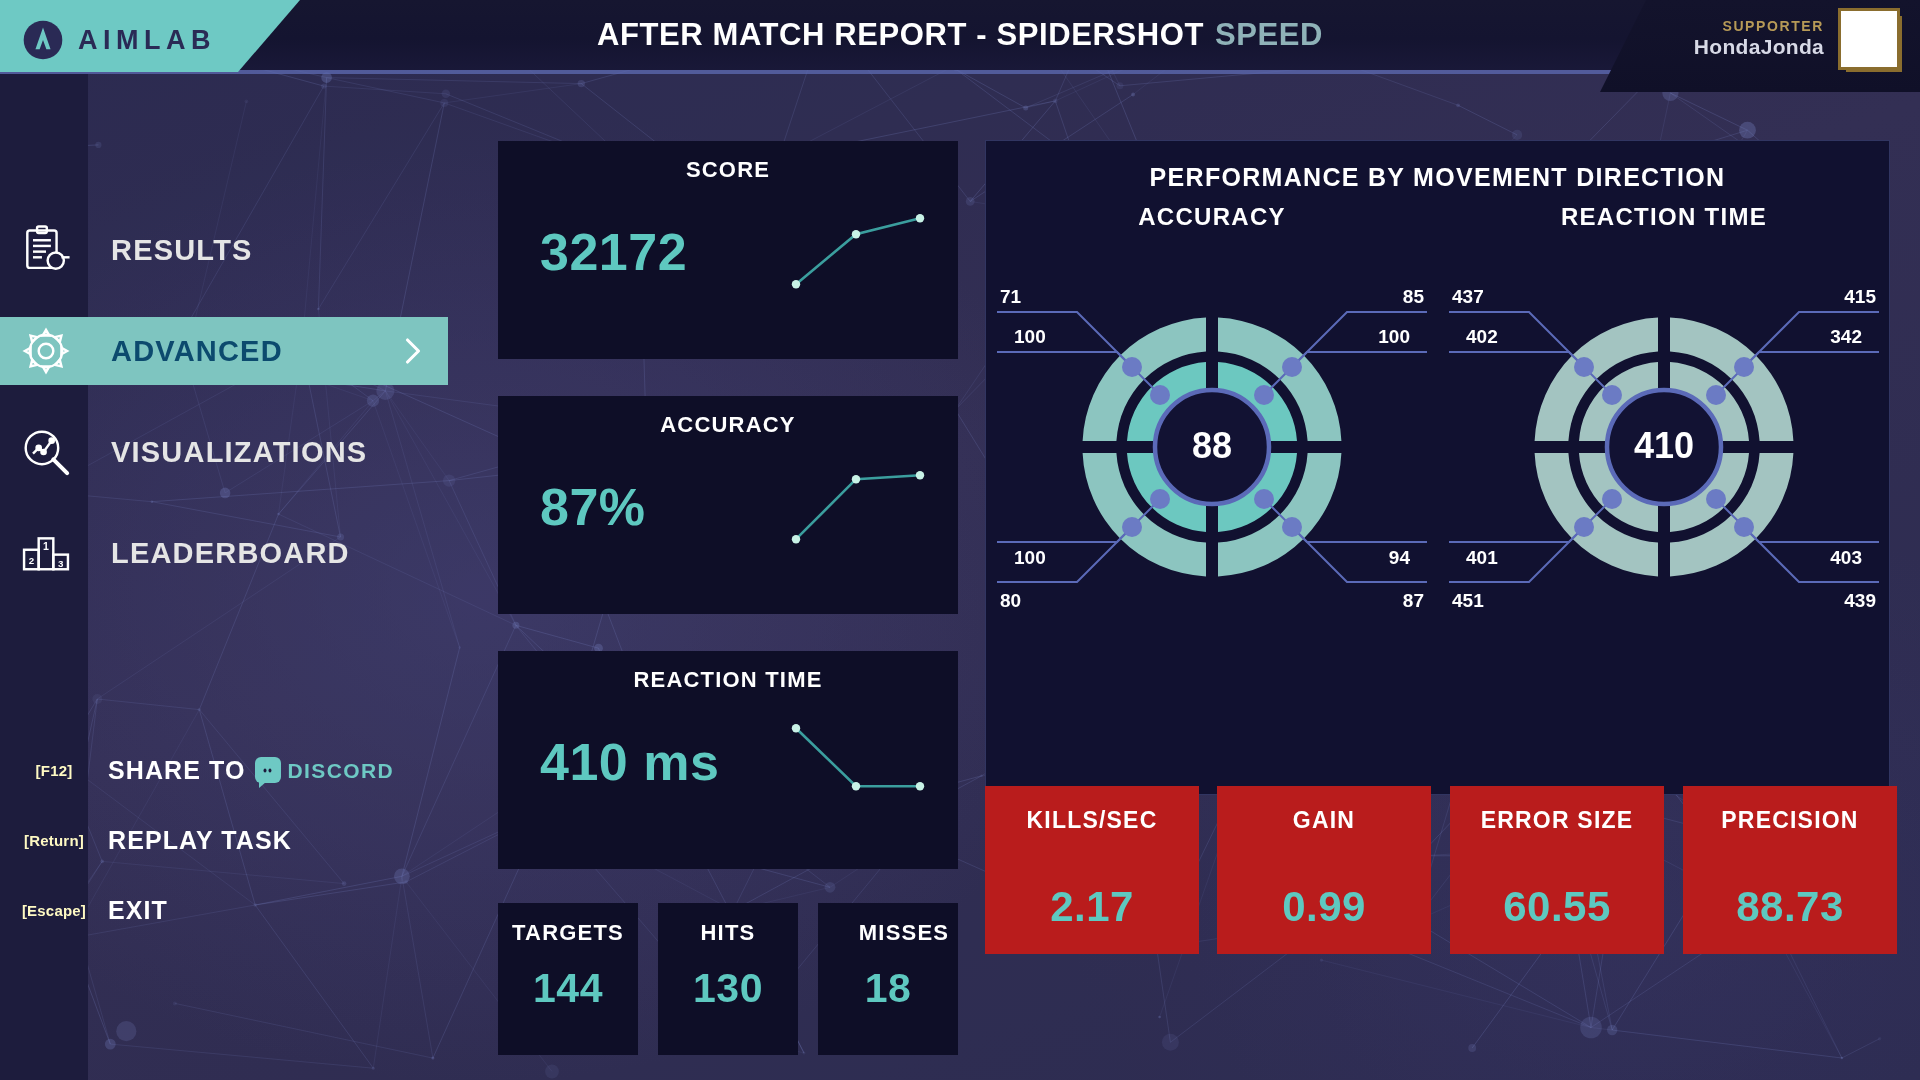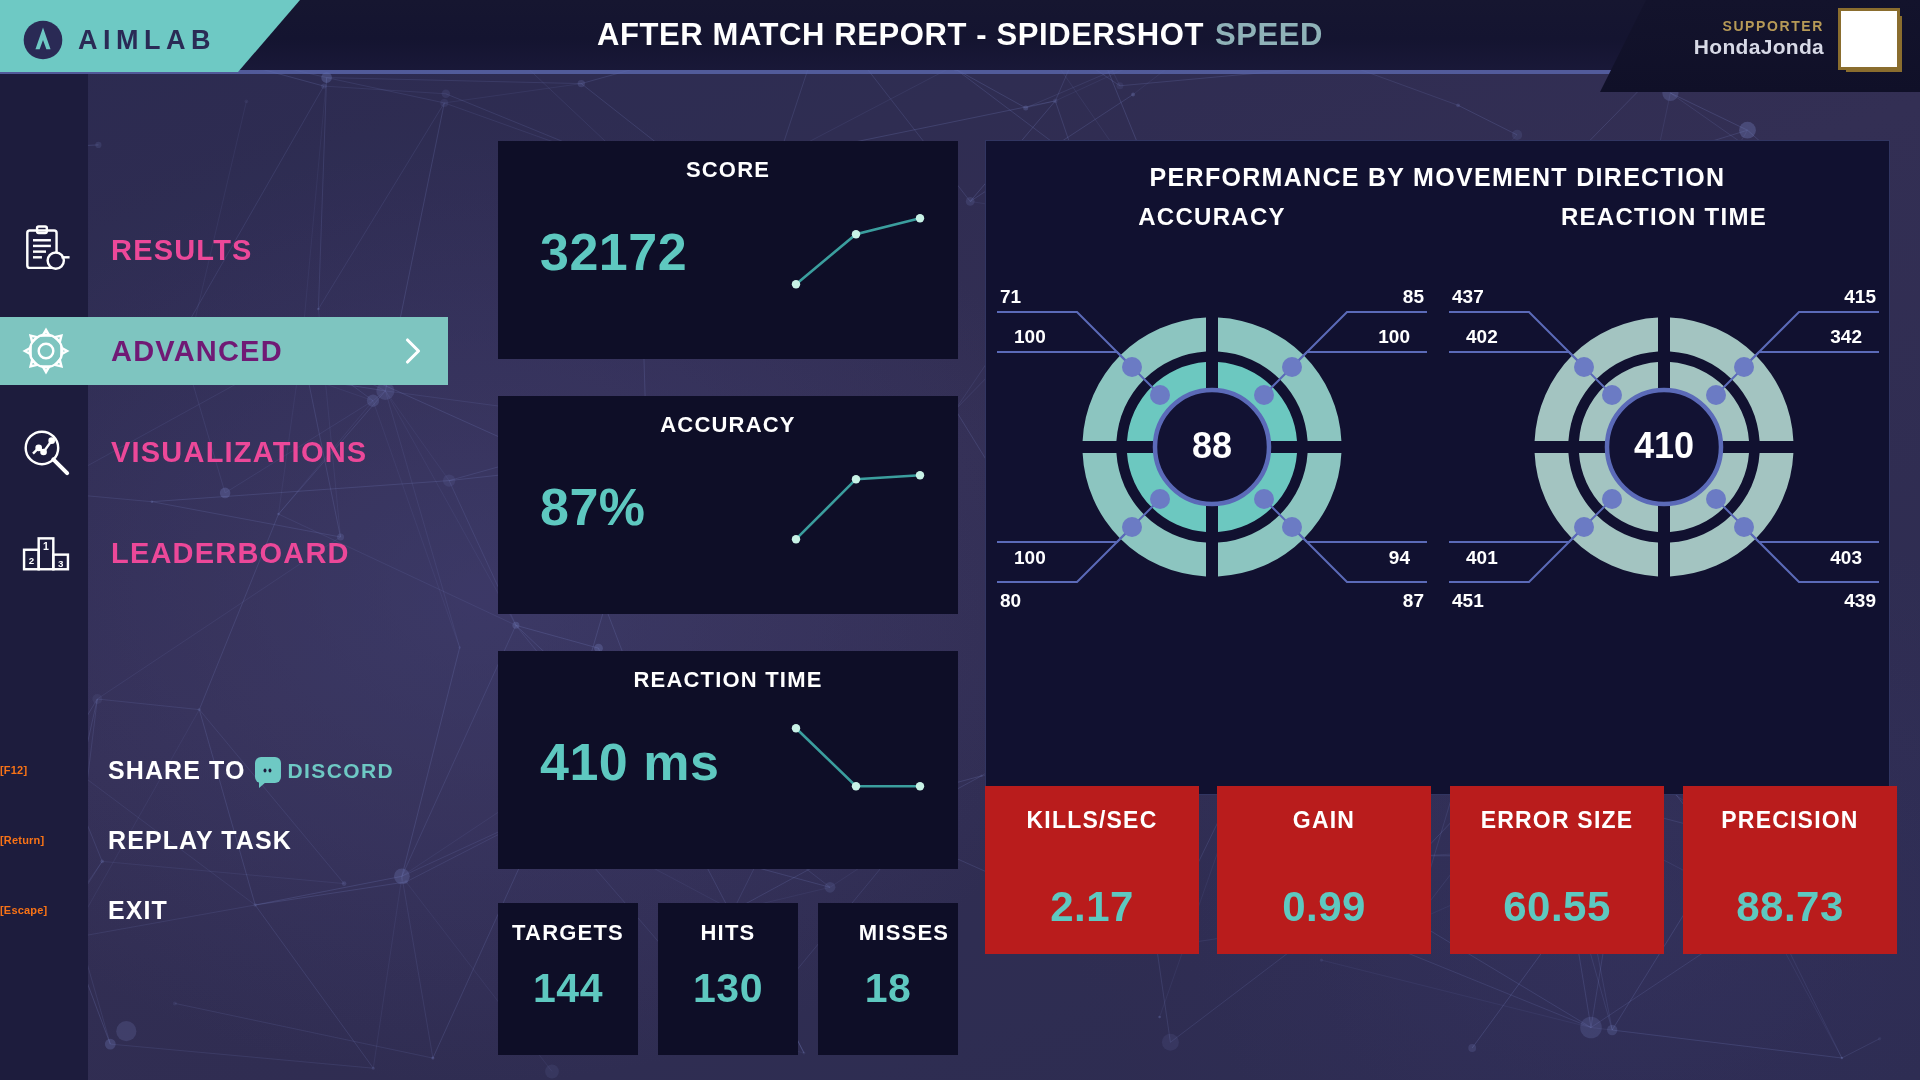--- a/index.html
+++ b/index.html
@@ -79,39 +79,39 @@
     position:absolute; top:74px; left:0; width:88px; height:1006px; z-index:4;
     background:#1d1c3d;
   }
   .nav{ position:absolute; top:216px; left:0; width:448px; z-index:6; }
   .nav-item{
     position:relative; height:68px; display:flex; align-items:center;
     margin-bottom:33px; padding-left:20px;
   }
   .nav-item .ico{ width:52px; height:52px; flex:0 0 52px; display:block; }
   .nav-item .lbl{
-    color:#ec4899; font-size:29px; font-weight:700; letter-spacing:1.2px;
+    color:#e5e5e5; font-size:29px; font-weight:700; letter-spacing:1.2px;
     margin-left:39px; white-space:nowrap;
   }
   .nav-item.active{
     background:#7ec5c0; width:448px; margin-left:0; height:68px;
   }
-  .nav-item.active .lbl{ color:#701a75; }
+  .nav-item.active .lbl{ color:#0c4a6e; }
   .nav-chevron{
     position:absolute; right:24px; top:50%; transform:translateY(-50%);
     width:22px; height:32px;
   }
 
   .actions{ position:absolute; left:0; top:735px; width:460px; z-index:6; }
   .action-row{
     display:flex; align-items:center; height:70px; margin-bottom:0;
   }
   .action-key{
-    width:108px; flex:0 0 108px; 
-    color:#f97316; font-size:11px; font-weight:700; letter-spacing:.2px;
+    width:108px; flex:0 0 108px; text-align:center;
+    color:#fef9c3; font-size:15px; font-weight:700; letter-spacing:.2px;
   }
   .action-lbl{
     color:#ffffff; font-size:25px; font-weight:700; letter-spacing:1.1px;
     display:flex; align-items:center; gap:9px; white-space:nowrap;
   }
   .discord-badge{ display:flex; align-items:flex-end; gap:7px; }
   .discord-sq{
     width:26px; height:26px; border-radius:6px; background:#6ec9c4;
     display:flex; align-items:center; justify-content:center;
     position:relative;

